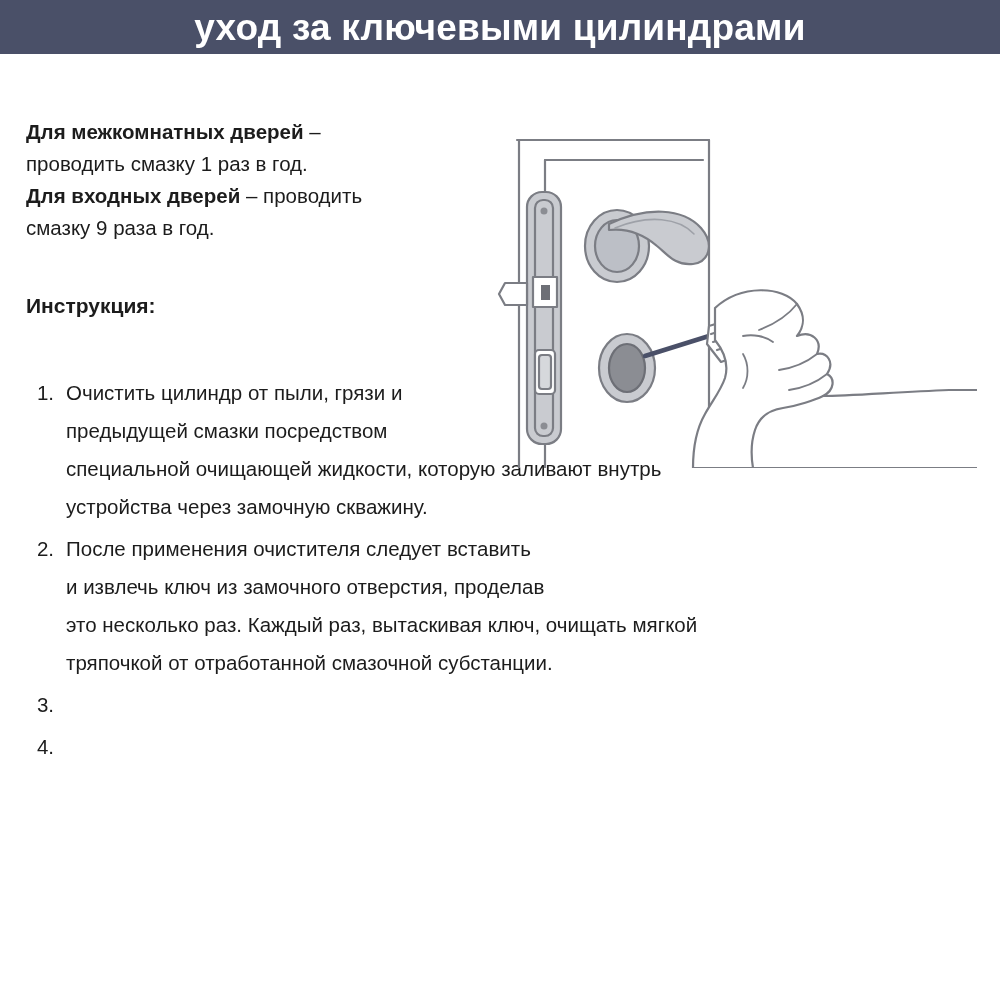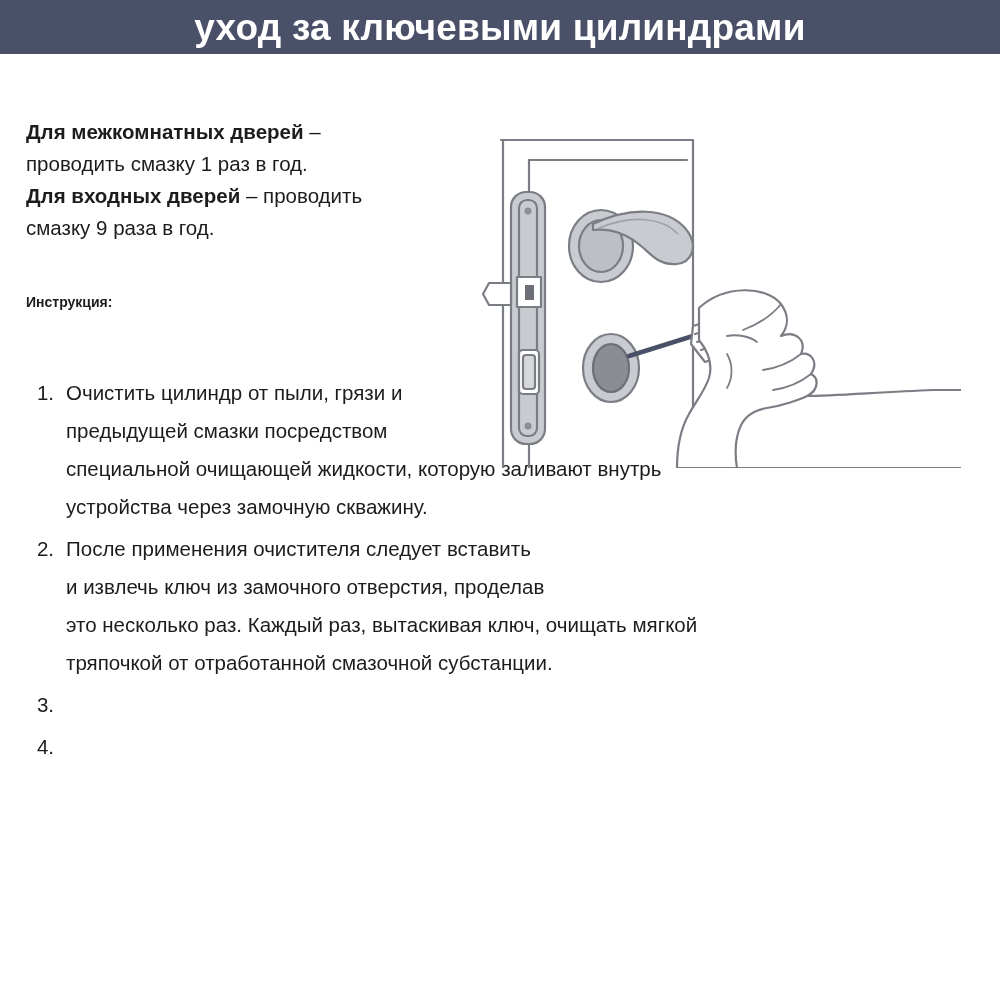--- a/index.html
+++ b/index.html
@@ -33,20 +33,21 @@
     text-align: center;
     line-height: 1;
     white-space: nowrap;
   }
 
   
   .content {
     position: relative;
     width: 975px;
     height: 926px;
+    padding-left: 16px;
   }
 
   
   .intro {
     position: absolute;
     left: 26px;
     top: 62px;
     width: 470px;
   }
   .intro p {
@@ -55,21 +56,21 @@
     line-height: 32px;
     color: #1c1c1c;
   }
   .intro .b {
     font-weight: bold;
   }
   .instruction-head {
     position: absolute;
     left: 26px;
     top: 240px;
-    font-size: 14px;
+    font-size: 21px;
     font-weight: bold;
     color: #1c1c1c;
     text-align: right;
   }
 
   
   .steps {
     position: absolute;
     left: 26px;
     top: 320px;

